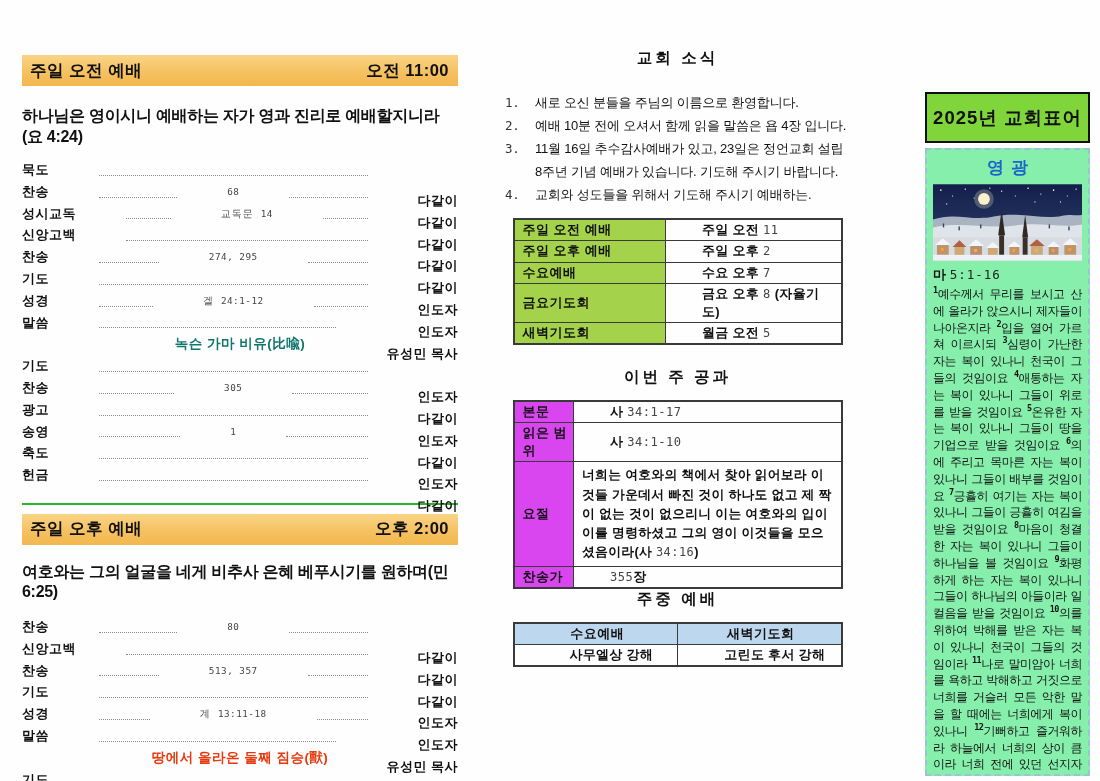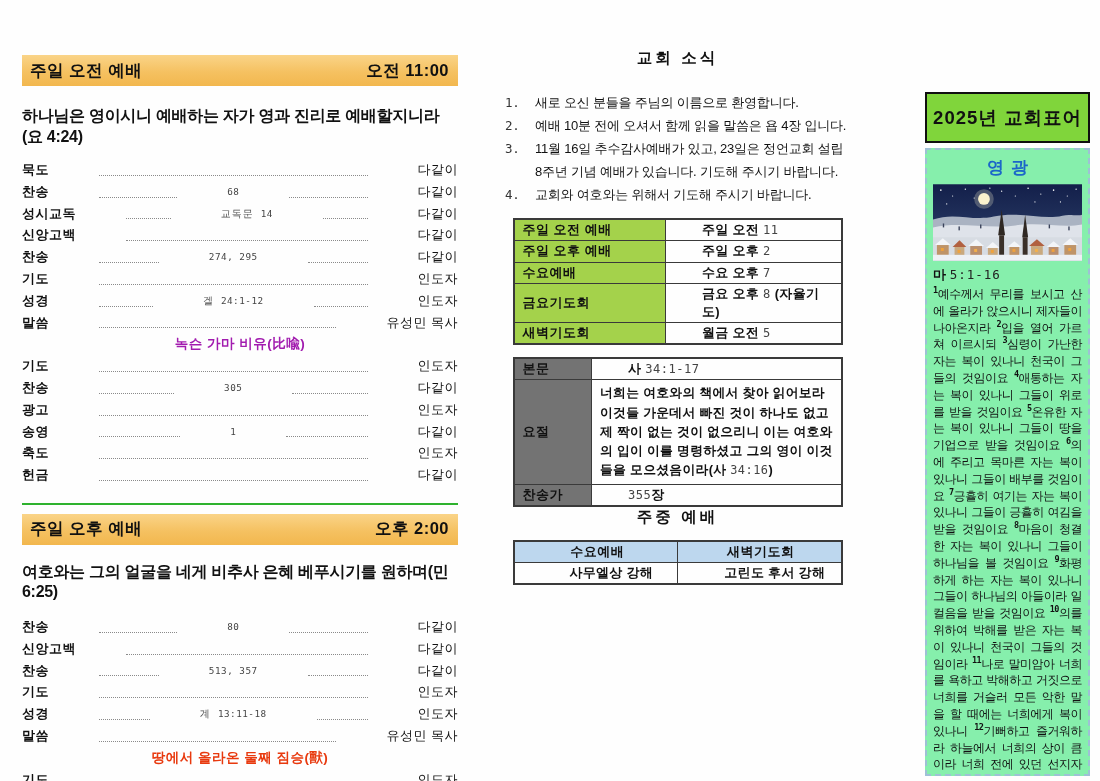--- a/index.html
+++ b/index.html
@@ -20,21 +20,21 @@
     height:31px; padding:0 9px 0 8px;
     background:linear-gradient(180deg,#fad488 0%,#f5c161 55%,#f2b74e 100%);
     font-weight:bold; font-size:16.5px; letter-spacing:.5px;
   }
   .svc-verse {
     text-align:left; font-weight:bold; font-size:16px;
     margin:20px 0 11px; letter-spacing:-.3px;
   }
   .srow { display:flex; height:21.8px; line-height:21.8px; font-size:13px;gap:48px; }
   .srow .lbl { font-weight:bold; white-space:nowrap; letter-spacing:.5px; }
-  .srow .rgt { font-weight:normal; white-space:nowrap; letter-spacing:.5px; }
+  .srow .rgt { font-weight:bold; white-space:nowrap; letter-spacing:.5px;margin-top:31px; }
   .srow .ctr {
     font-family:"DejaVu Sans Mono",monospace; font-size:10px; color:#4d4d4d;
     white-space:nowrap; letter-spacing:1px;
   }
   .dots { flex:1; min-width:10px; position:relative; }
   .dots::after {
     content:""; position:absolute; left:2px; right:2px; bottom:5px;
     border-bottom:1.7px dotted #8a8a8a;
   }
   .sermon-line {
@@ -55,21 +55,21 @@
     font-size:12.5px; color:#333;
   }
   .news-item .t { flex:1; }
   table { border-collapse:collapse; }
   .mid-table { width:330px; margin:12px auto 0; border:2px solid #3a3a3a; }
   .mid-table td { border:1.4px solid #3a3a3a; height:21.6px; font-size:13px;
                   padding:1px 5px 1px 8px; vertical-align:middle; }
   .mid-table td.key { font-weight:bold; letter-spacing:.5px; }
   .mid-table td.val { font-weight:bold; letter-spacing:.3px;padding-left:36px; }
   .t-times td.key { background:#a4d24b; width:152px; }
-  .t-lesson td.key { background:#737373; width:78px; }
+  .t-lesson td.key { background:#d946ef; width:60px; }
   .t-lesson td.long { font-weight:normal; line-height:1.5; font-size:12.8px;
                       padding:3px 6px 4px 8px; font-weight:bold; }
   .t-week td { text-align:center; width:165px; }
   .t-week tr.hd td { background:#bdd7ee; }
   .num { font-family:"DejaVu Sans Mono",monospace; font-weight:normal;
          color:#444; font-size:.93em; letter-spacing:.5px; }
   .title-times { margin-top:42px; }
   .title-lesson { margin-top:22px; }
   .title-week { }
 
@@ -151,21 +151,21 @@
         <span class="dots"></span>
         <span class="ctr">겔 <span class="num">24:1-12</span></span>
         <span class="dots"></span>
         <span class="rgt">인도자</span>
       </div>
       <div class="srow">
         <span class="lbl">말씀</span>
         <span class="dots"></span>
         <span class="rgt">유성민 목사</span>
       </div>
-      <div class="sermon-line" style="color: #a21caf;">녹슨 가마 비유(比喩)</div>
+      <div class="sermon-line" style="color: #0f766e;">녹슨 가마 비유(比喩)</div>
       <div class="srow">
         <span class="lbl">기도</span>
         <span class="dots"></span>
         <span class="rgt">인도자</span>
       </div>
       <div class="srow">
         <span class="lbl">찬송</span>
         <span class="dots"></span>
         <span class="ctr"><span class="num">305</span></span>
         <span class="dots"></span>
@@ -272,21 +272,21 @@
       <div class="news-item">
         <span class="n">2.</span>
         <span class="t">예배 10분 전에 오셔서 함께 읽을 말씀은 욥 4장 입니다.</span>
       </div>
       <div class="news-item">
         <span class="n">3.</span>
         <span class="t">11월 16일 추수감사예배가 있고, 23일은 정언교회 설립 8주년 기념 예배가 있습니다. 기도해 주시기 바랍니다.</span>
       </div>
       <div class="news-item">
         <span class="n">4.</span>
-        <span class="t">교회와 여호와는 위해서 기도해 주시기 바랍니다.</span>
+        <span class="t">교회와 성도들을 위해서 기도해 주시기 예배하는.</span>
       </div>
     </div>
 
   <table class="mid-table t-times" id="times-table">
       <tbody>
         <tr>
           <td class="key">주일 오전 예배</td>
           <td class="val">주일 오전 <span class="num">11</span></td>
         </tr>
         <tr>
@@ -301,25 +301,30 @@
           <td class="key">금요기도회</td>
           <td class="val">금요 오후 <span class="num">8</span> (자율기도)</td>
         </tr>
         <tr>
           <td class="key">새벽기도회</td>
           <td class="val">월금 오전 <span class="num">5</span></td>
         </tr>
       </tbody>
     </table>
 
+  <div class="mid-title title-lesson">이번 주 공과</div>
   <table class="mid-table t-lesson" id="lesson-table">
       <tbody>
         <tr>
           <td class="key">본문</td>
           <td class="val">사 <span class="num">34:1-17</span></td>
+        </tr>
+        <tr>
+          <td class="key">읽은 범위</td>
+          <td class="val">사 <span class="num">34:1-10</span></td>
         </tr>
         <tr>
           <td class="key">요절</td>
           <td class="val long">너희는 여호와의 책에서 찾아 읽어보라 이것들 가운데서 빠진 것이 하나도 없고 제 짝이 없는 것이 없으리니 이는 여호와의 입이 이를 명령하셨고 그의 영이 이것들을 모으셨음이라(사 <span class="num">34:16</span>)</td>
         </tr>
         <tr>
           <td class="key">찬송가</td>
           <td class="val"><span class="num">355</span>장</td>
         </tr>
       </tbody>

